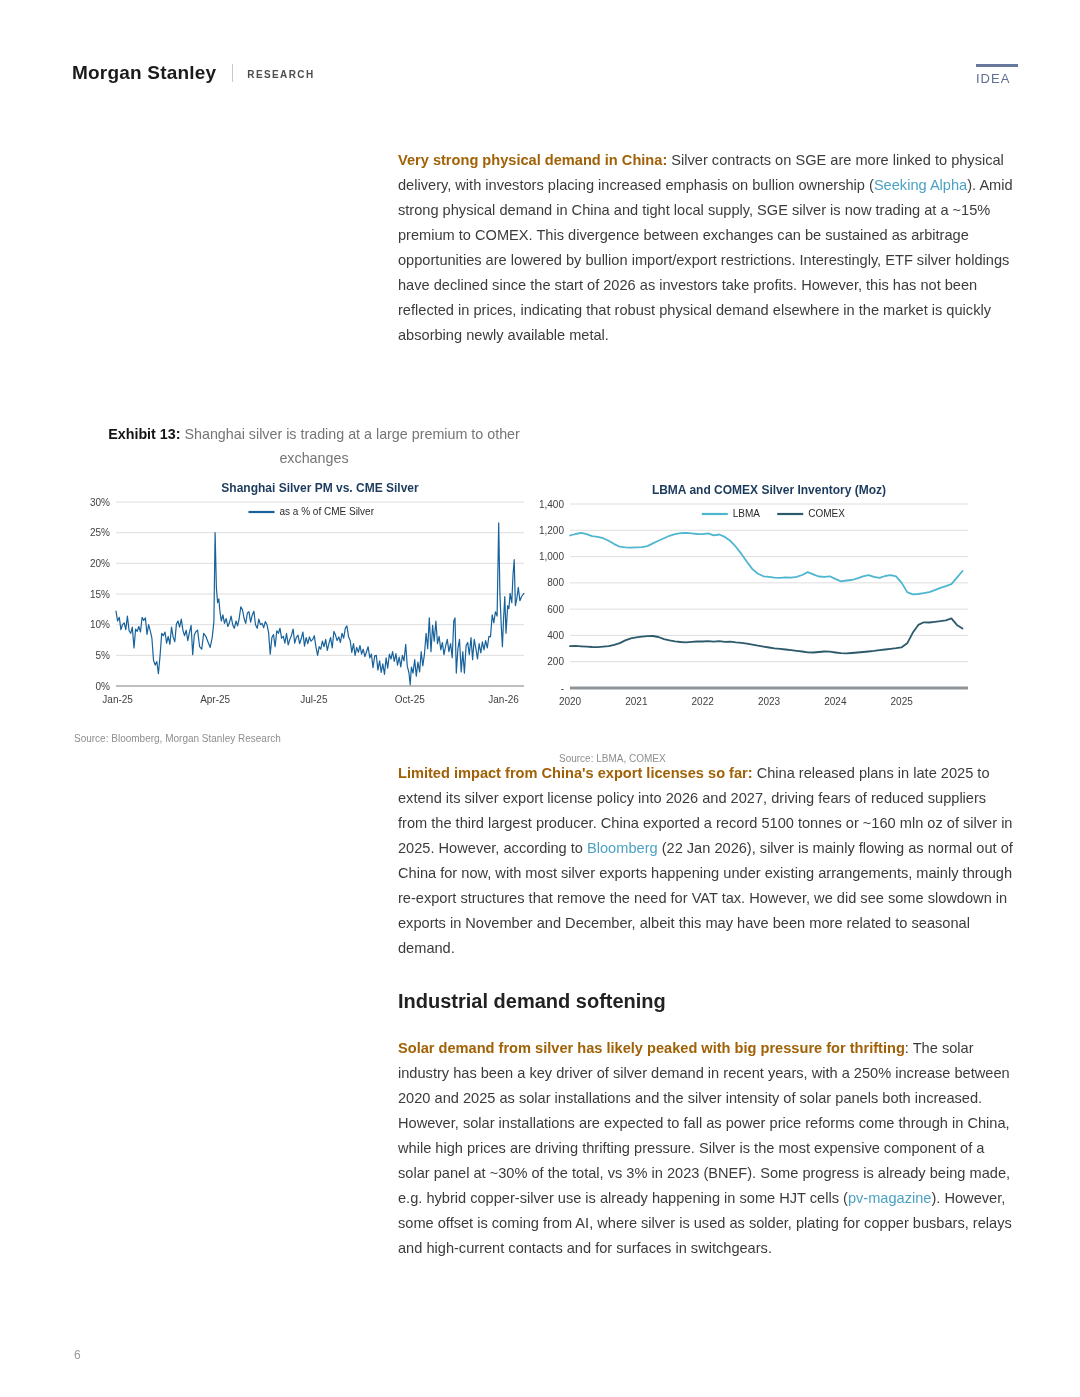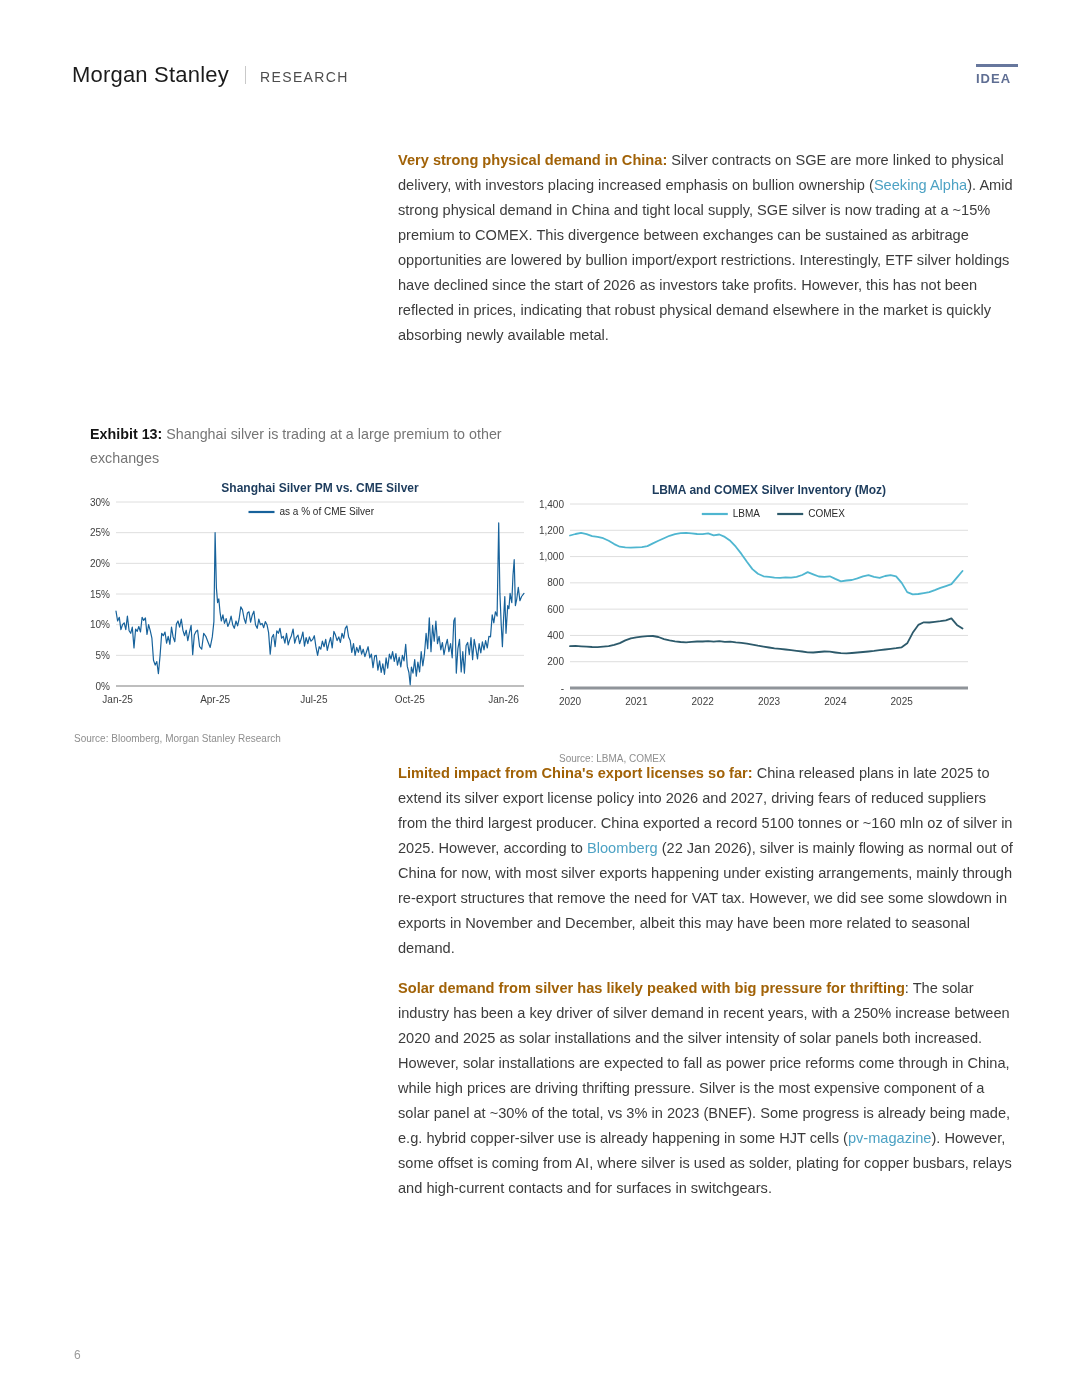--- a/index.html
+++ b/index.html
@@ -1,37 +1,37 @@
 <!DOCTYPE html>
 <html><head>
 <meta charset="utf-8">
 <style>
   html,body{margin:0;padding:0;background:#ffffff;}
   .page{position:relative;width:1080px;height:1397px;background:#ffffff;overflow:hidden;
         font-family:"Liberation Sans","DejaVu Sans",sans-serif;color:#3c3c3c;}
   
   .hdr{position:absolute;left:72px;top:62px;display:flex;align-items:center;}
-  .brand{font-size:22px;font-weight:400;letter-spacing:.2px;color:#1b1b1b;}
+  .brand{font-size:19px;font-weight:700;letter-spacing:.2px;color:#1b1b1b;}
   .hdr-div{width:1px;height:18px;background:#c9c9c9;margin:0 14px 0 16px;}
-  .research{font-size:14px;font-weight:400;letter-spacing:1.4px;color:#4d4d4d;padding-top:3px;}
+  .research{font-size:10px;font-weight:700;letter-spacing:1.4px;color:#4d4d4d;padding-top:3px;}
   .idea{position:absolute;left:976px;top:64px;text-align:left;}
   .idea .bar{width:42px;height:3px;background:#67779d;margin-bottom:4px;}
-  .idea .txt{font-size:13px;font-weight:700;letter-spacing:1px;color:#5f6e93;}
+  .idea .txt{font-size:13px;font-weight:400;letter-spacing:1px;color:#5f6e93;}
   
   .copy{position:absolute;width:615px;font-size:14.6px;line-height:25px;color:#3c3c3c;}
   .copy-1{left:398px;top:148px;}
   .copy-2{left:398px;top:761px;}
   .para{margin:0 0 15px 0;}
   .para .b{font-weight:700;color:#a16207;}
   .para .l{color:#4da2c4;}
   h2.sect{font-size:20px;line-height:28px;font-weight:700;color:#222222;margin:26px 0 21px 0;}
   
   .exh-cap{position:absolute;top:422px;font-size:14.3px;line-height:24px;color:#757575;}
   .exh-cap .lab{font-weight:700;color:#141414;}
-  .exh-left{left:90px;width:462px;}
+  .exh-left{left:83px;width:462px;text-align:center;}
   .exh-right{left:558px;width:452px;}
   .chart{position:absolute;text-align:right;}
   .chart-left{left:72px;top:478px;}
   .chart-right{left:524px;top:480px;}
   .src{position:absolute;font-size:10px;color:#8e8e8e;}
   .src-left{left:74px;top:733px;text-align:right;}
   .src-right{left:559px;top:725px;margin-top:28px;}
   .pgnum{position:absolute;left:74px;top:1348px;font-size:12px;color:#9b9b9b;}
   svg text{font-family:"Liberation Sans","DejaVu Sans",sans-serif;}
 </style>
@@ -112,17 +112,18 @@
         <line x1="177.8" y1="34" x2="203.8" y2="34" stroke="#4fb6d0" stroke-width="2.2"></line>
         <text x="208.8" y="37" font-size="10" fill="#2a2a2a" text-anchor="start" font-weight="400">LBMA</text>
         <line x1="253.20000000000002" y1="34" x2="279.20000000000005" y2="34" stroke="#2d5a6b" stroke-width="2.2"></line>
         <text x="284.20000000000005" y="37" font-size="10" fill="#2a2a2a" text-anchor="start" font-weight="400">COMEX</text>
       </svg></div>
   <div class="src src-left">Source: Bloomberg, Morgan Stanley Research</div>
   <div class="src src-right">Source: LBMA, COMEX</div>
 
   <div class="copy copy-2">
     <p class="para"><span class="b">Limited impact from China's export licenses so far:</span><span> China released plans in late 2025 to extend its silver export license policy into 2026 and 2027, driving fears of reduced suppliers from the third largest producer. China exported a record 5100 tonnes or ~160 mln oz of silver in 2025. However, according to </span><span class="l">Bloomberg</span><span> (22 Jan 2026), silver is mainly flowing as normal out of China for now, with most silver exports happening under existing arrangements, mainly through re-export structures that remove the need for VAT tax. However, we did see some slowdown in exports in November and December, albeit this may have been more related to seasonal demand.</span></p>
+    <h2 class="sect">Industrial demand softening</h2>
     <p class="para"><span class="b">Solar demand from silver has likely peaked with big pressure for thrifting</span><span>: The solar industry has been a key driver of silver demand in recent years, with a 250% increase between 2020 and 2025 as solar installations and the silver intensity of solar panels both increased. However, solar installations are expected to fall as power price reforms come through in China, while high prices are driving thrifting pressure. Silver is the most expensive component of a solar panel at ~30% of the total, vs 3% in 2023 (BNEF). Some progress is already being made, e.g. hybrid copper-silver use is already happening in some HJT cells (</span><span class="l">pv-magazine</span><span>). However, some offset is coming from AI, where silver is used as solder, plating for copper busbars, relays and high-current contacts and for surfaces in switchgears.</span></p>
   </div>
 
   <div class="pgnum">6</div>
 </div>
 
 </body></html>

